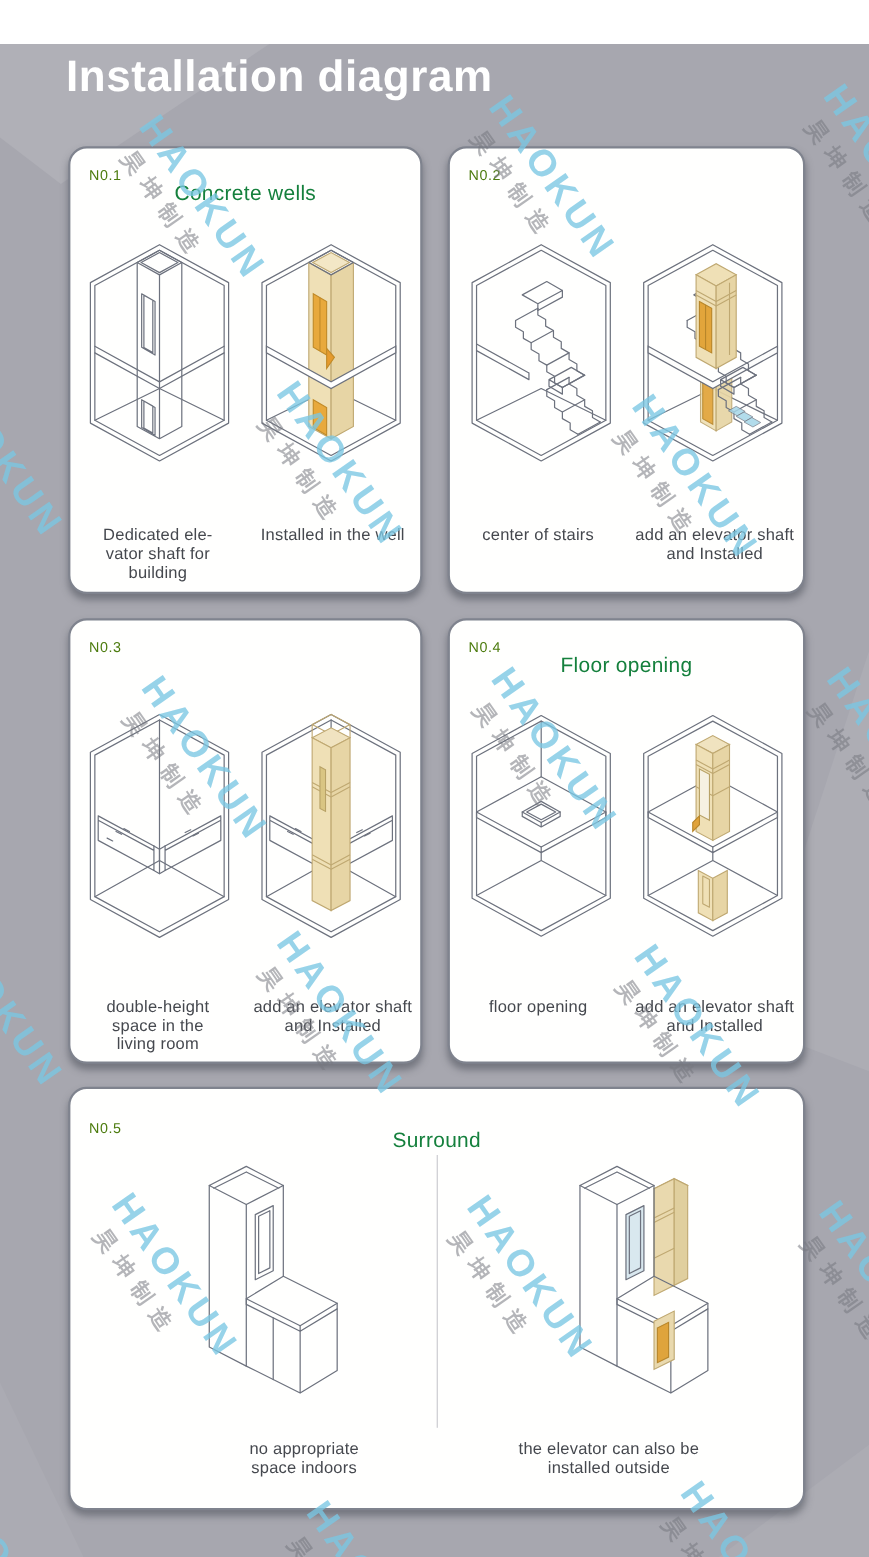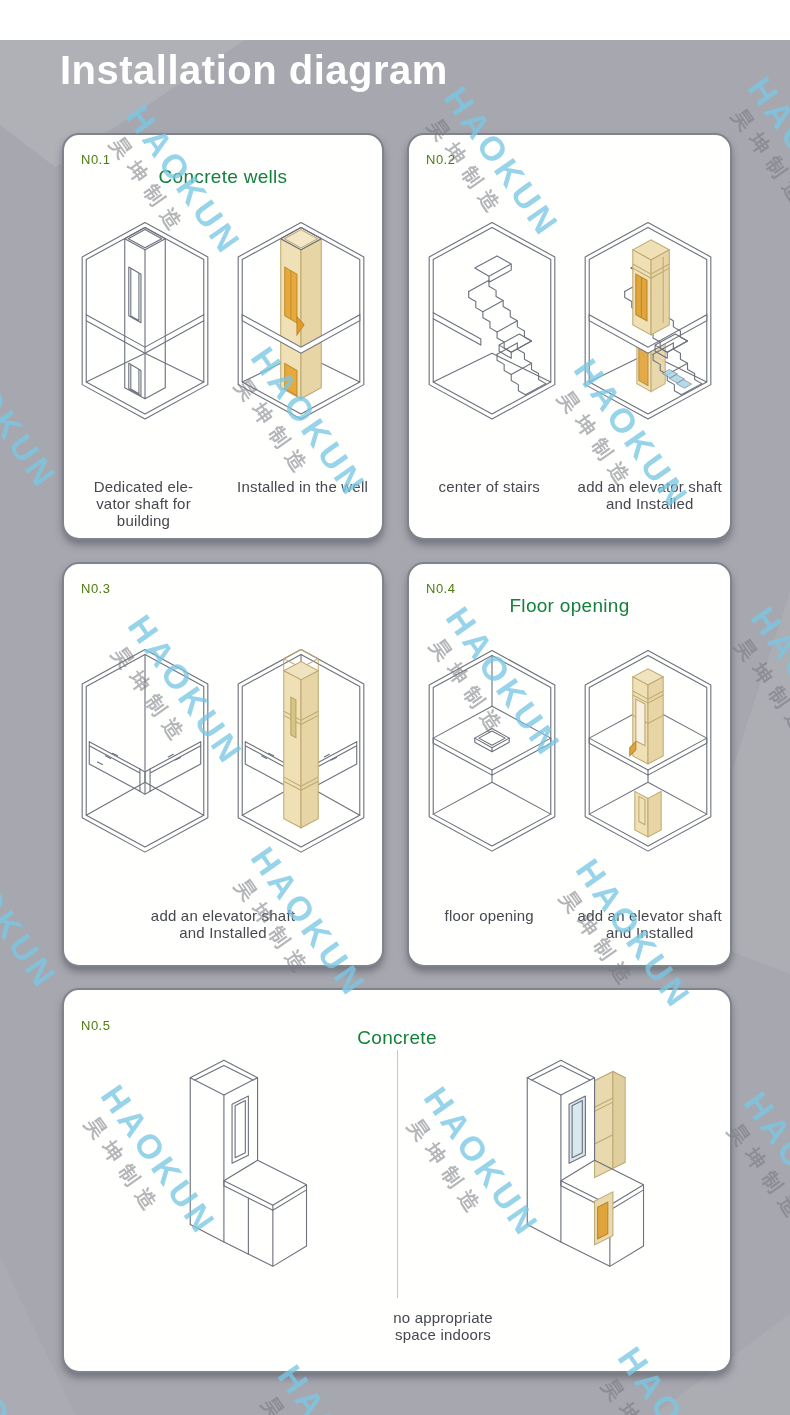--- a/index.html
+++ b/index.html
@@ -179,20 +179,23 @@
           <path class="tn" d="M58,14 L75,5 L92,14 L75,23 Z M58,26 L58,14 M92,26 L92,14 M75,35 L75,23"></path>
           <polygon points="58,26 75,17 92,26 75,35" fill="#f0e3c0" stroke="#bfa871"></polygon>
           <polygon points="58,26 75,35 75,181 58,172" fill="#efe0b6" stroke="#bfa871"></polygon>
           <polygon points="75,35 92,26 92,172 75,181" fill="#e7d5a5" stroke="#bfa871"></polygon>
           <path class="tn" d="M58,66 L75,75 L92,66 M58,70 L75,79 L92,70 M58,131 L75,140 L92,131 M58,135 L75,144 L92,135"></path>
           <polygon points="65,52 70,54.7 70,92 65,89.3" fill="#d9c583" stroke="#b8a267"></polygon>
         </svg>
       </figure>
     </div>
     <div class="captions">
+      <p class="caption">double-height
+space in the
+living room</p>
       <p class="caption">add an elevator shaft
 and Installed</p>
     </div>
   </section>
 
   <section class="card" style="left:407px;top:522px;width:325px;height:405px">
     <span class="card-no">N0.4</span>
     <h2 class="card-title">Floor opening</h2>
     <div class="drawings">
       <figure class="drawing">
@@ -228,21 +231,21 @@
     </div>
     <div class="captions">
       <p class="caption">floor opening</p>
       <p class="caption">add an elevator shaft
 and Installed</p>
     </div>
   </section>
 
   <section class="card card5" style="left:62px;top:948px;width:670px;height:385px">
     <span class="card-no">N0.5</span>
-    <h2 class="card-title">Concrete</h2>
+    <h2 class="card-title">Surround</h2>
     <div class="divider"></div>
     <div class="drawings">
       <div class="half">
         <figure class="drawing">
           <svg width="204" height="250" viewBox="0 0 200 245">
             <path class="ln" d="M95,14 L128,31 L95,48 L62,31 Z M95,19 L124,33.5 M95,19 L66,33.5"></path>
             <path class="ln" d="M62,31 V175 M95,48 V192 M128,31 V112 M62,175 L95,192"></path>
             <path class="ln" d="M103,57 L119,49 V107 L103,115 Z M106,58.5 L116,53.5 M116,53.5 V104.5 M106,58.5 V109.5 M106,109.5 L116,104.5"></path>
             <path class="ln" d="M95,132 L128,112 M128,112 L176,136 M176,136 L143,156 M95,132 L143,156"></path>
             <path class="ln" d="M95,132 V137 M143,156 V161 M176,136 V141 M95,137 L143,161 M143,161 L176,141"></path>
@@ -267,20 +270,22 @@
             <path class="ln" d="M143,161 V216 M176,141 V196 M95,192 L143,216 M143,216 L176,196"></path>
             <polygon points="128,152 146,143 146,186 128,195" fill="#e9d9ae" stroke="#bfa871"></polygon>
             <polygon points="131,158 141,153 141,184 131,189" fill="#dfa43c" stroke="#b8862a"></polygon>
           </svg>
         </figure>
       </div>
     </div>
     <div class="captions">
       <p class="caption cap-left5">no appropriate
 space indoors</p>
+      <p class="caption cap-right5">the elevator can also be
+installed outside</p>
     </div>
   </section>
 
   <div class="wm" style="left:150px;top:58px">
       <span class="wl">HAOKUN</span>
       <span class="wc">昊坤制造</span>
     </div>
   <div class="wm" style="left:468px;top:40px">
       <span class="wl">HAOKUN</span>
       <span class="wc">昊坤制造</span>

